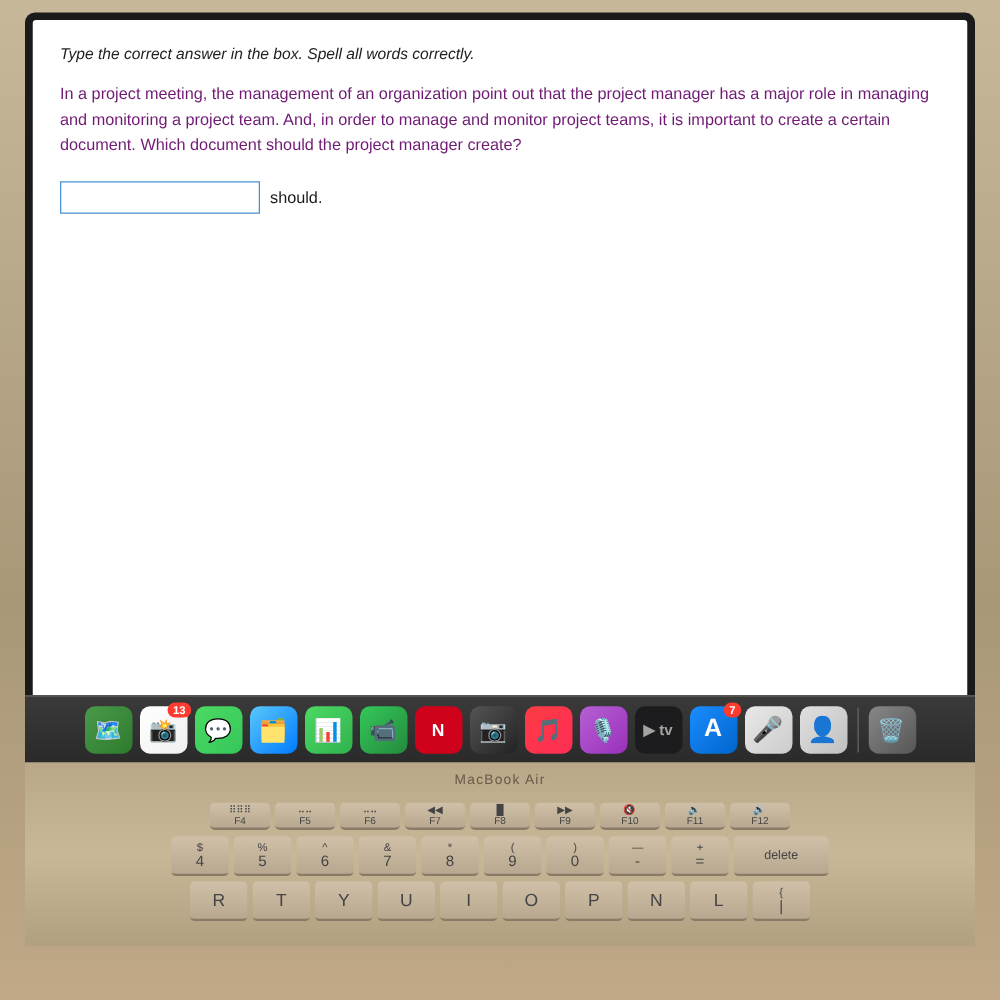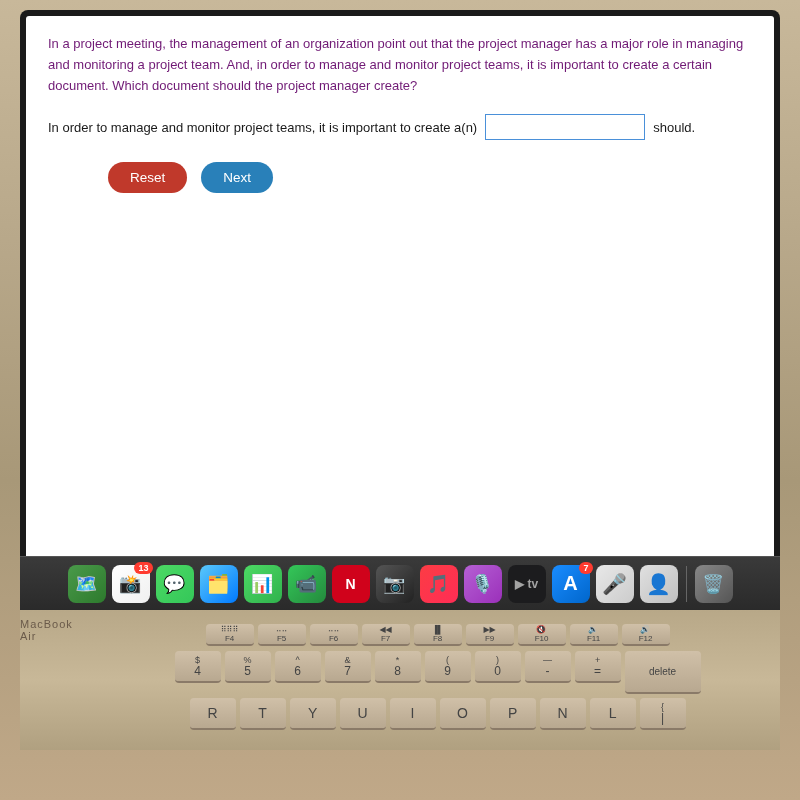--- a/index.html
+++ b/index.html
@@ -182,20 +182,22 @@
       padding: 1px 4px;
       font-weight: bold;
     }
 
     
     .bottom-chassis {
       width: 760px;
       background: linear-gradient(180deg, #b8a888 0%, #c8b898 50%, #b0a080 100%);
       padding: 8px 0 6px 0;
       display: flex;
+      flex-direction: column;
+      align-items: center;
       gap: 6px;
       flex-shrink: 0;
     }
 
     .macbook-label {
       font-size: 11px;
       color: #6a5a4a;
       letter-spacing: 1px;
     }
 
@@ -248,47 +250,43 @@
       font-size: 9px;
       line-height: 1;
     }
     .char-key .bottom-char {
       font-size: 12px;
       line-height: 1;
     }
 
     .delete-key {
       width: 76px;
-      height: 43px;
+      height: 32px;
       font-size: 10px;
     }
   </style>
 </head>
 <body>
 
 <div class="laptop-outer">
 
   <div class="screen-bezel">
     <div class="screen-content">
 
       <div class="content-area">
 
+        <p class="instruction-text">Type the correct answer in the box. Spell all words correctly.</p>
 
         <p class="question-text">In a project meeting, the management of an organization point out that the project manager has a major role in managing and monitoring a project team. And, in order to manage and monitor project teams, it is important to create a certain document. Which document should the project manager create?</p>
 
         <div class="answer-row">
-          <span>In order to manage and monitor project teams, it is important to create a(n)</span>
           <input class="answer-input" type="text" placeholder="" style="">
           <span>should.</span>
         </div>
 
-        <div class="buttons-row">
-          <button class="btn-reset">Reset</button>
-          <button class="btn-next">Next</button>
-        </div>
 
         <div class="spacer-area"></div>
       </div>
 
     </div>
   </div>
 
   <div class="dock-bar">
     <div class="dock-icon maps">🗺️</div>
     <div class="dock-icon photos" style="position:relative;">

